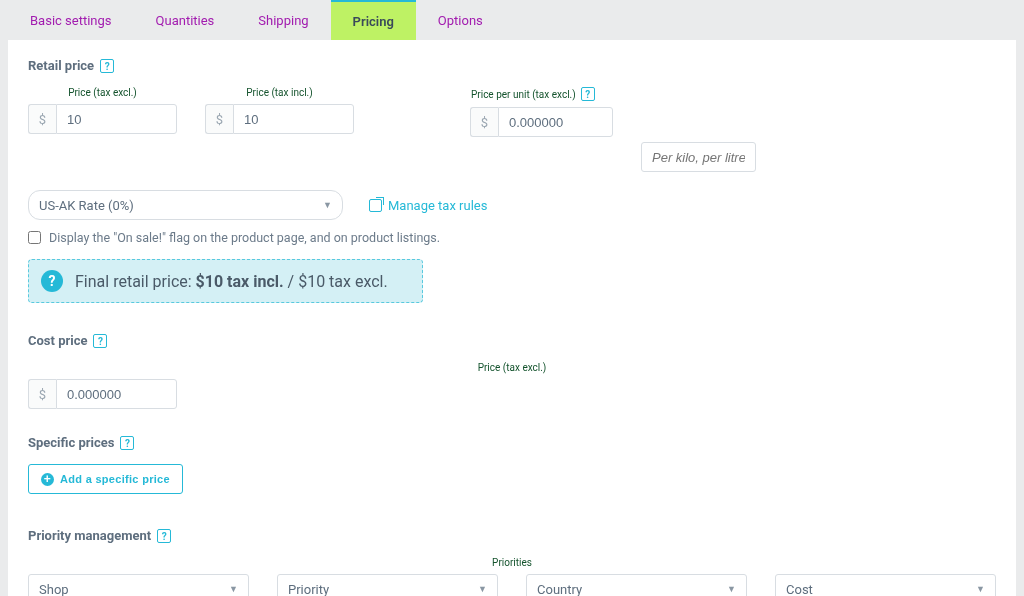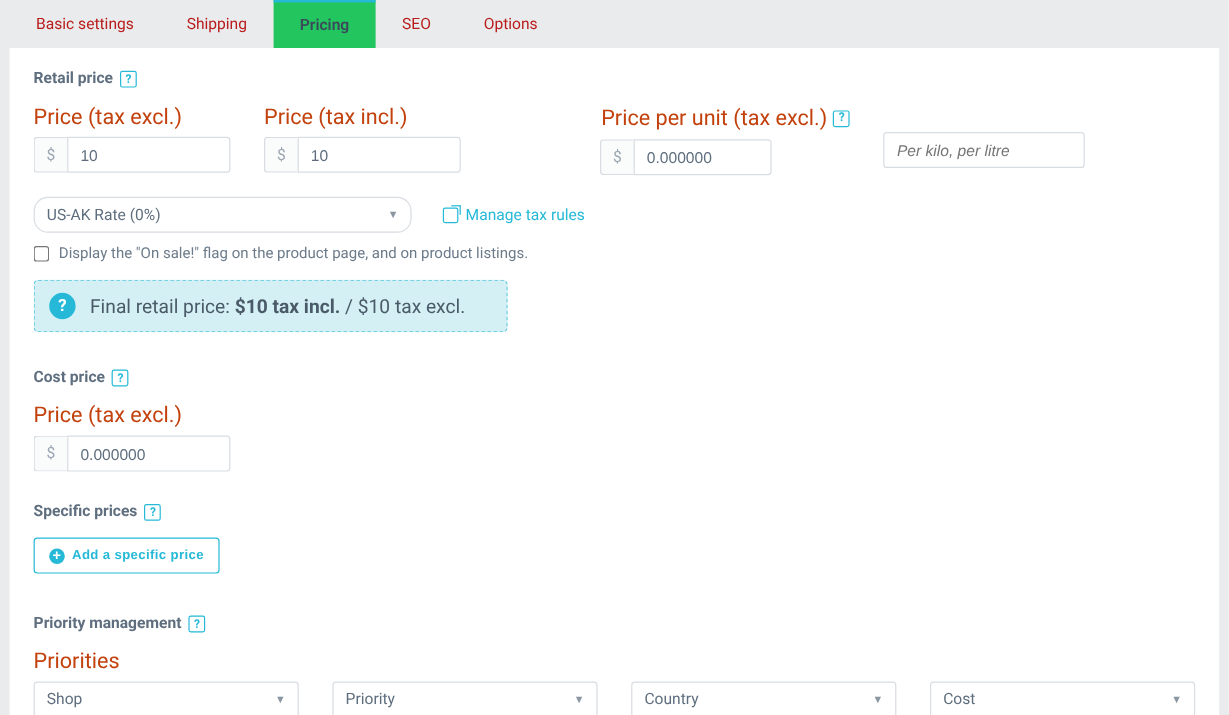--- a/index.html
+++ b/index.html
@@ -17,27 +17,27 @@
   }
   .tabs {
     display: flex;
     height: 40px;
     align-items: stretch;
   }
   .tab {
     padding: 0 22px;
     display: flex;
     align-items: center;
-    color: #b91c1c;
+    color: #a21caf;
     background: transparent;
     cursor: pointer;
     font-size: 13px;
   }
   .tab.active {
-    background: #22c55e;
+    background: #bef264;
     color: #3a4a5a;
     font-weight: 600;
     border-top: 2px solid #25b9d7;
   }
   .panel {
     background: #fff;
     padding: 18px 20px 24px 20px;
     min-height: 540px;
   }
   .section-title {
@@ -62,23 +62,24 @@
     font-weight: 700;
   }
   .row {
     display: flex;
     gap: 28px;
     margin-bottom: 18px;
     flex-wrap: wrap;
   }
   .field label, .lbl {
     display: block;
-    font-size: 18px;
-    color: #c2410c;
+    font-size: 10px;
+    color: #14532d;
     margin-bottom: 6px;
+    text-align: center;
   }
   .field-inline-label {
     display: flex;
     align-items: center;
     gap: 4px;
     margin-bottom: 6px;
   }
   .input-group {
     display: flex;
     align-items: stretch;
@@ -99,33 +100,34 @@
     border: 1px solid #d8dde2;
     height: 30px;
     padding: 0 10px;
     font-size: 13px;
     color: #5e6e7e;
     background: #fff;
     border-radius: 12px;
   }
   .input-group input {
     border-radius: 0 3px 3px 0;
-    width: 136px;
+    width: 121px;
   }
   .input-group input.wider { width: 115px; }
   .plain-input {
     border: 1px solid #d8dde2;
     height: 30px;
     padding: 0 10px;
     font-size: 13px;
     color: #c2410c;
     background: #fff;
     border-radius: 3px;
-    width: 168px;
+    width: 115px;
     font-style: italic;
+    margin-top: 32px;
   }
   .select-box {
     display: flex;
     align-items: center;
     justify-content: space-between;
     cursor: pointer;
     width: 315px;
   }
   .select-caret {
     font-size: 9px;
@@ -233,27 +235,27 @@
 </style>
 </head>
 <body>
 
 <div class="outer">
   <div class="tabs">
     <div class="tab">
         <span>Basic settings</span>
       </div>
     <div class="tab">
+        <span>Quantities</span>
+      </div>
+    <div class="tab">
         <span>Shipping</span>
       </div>
     <div class="tab active">
         <span>Pricing</span>
-      </div>
-    <div class="tab">
-        <span>SEO</span>
       </div>
     <div class="tab">
         <span>Options</span>
       </div>
   </div>
 
   <div class="panel">
 
     
     <div class="section-title">

